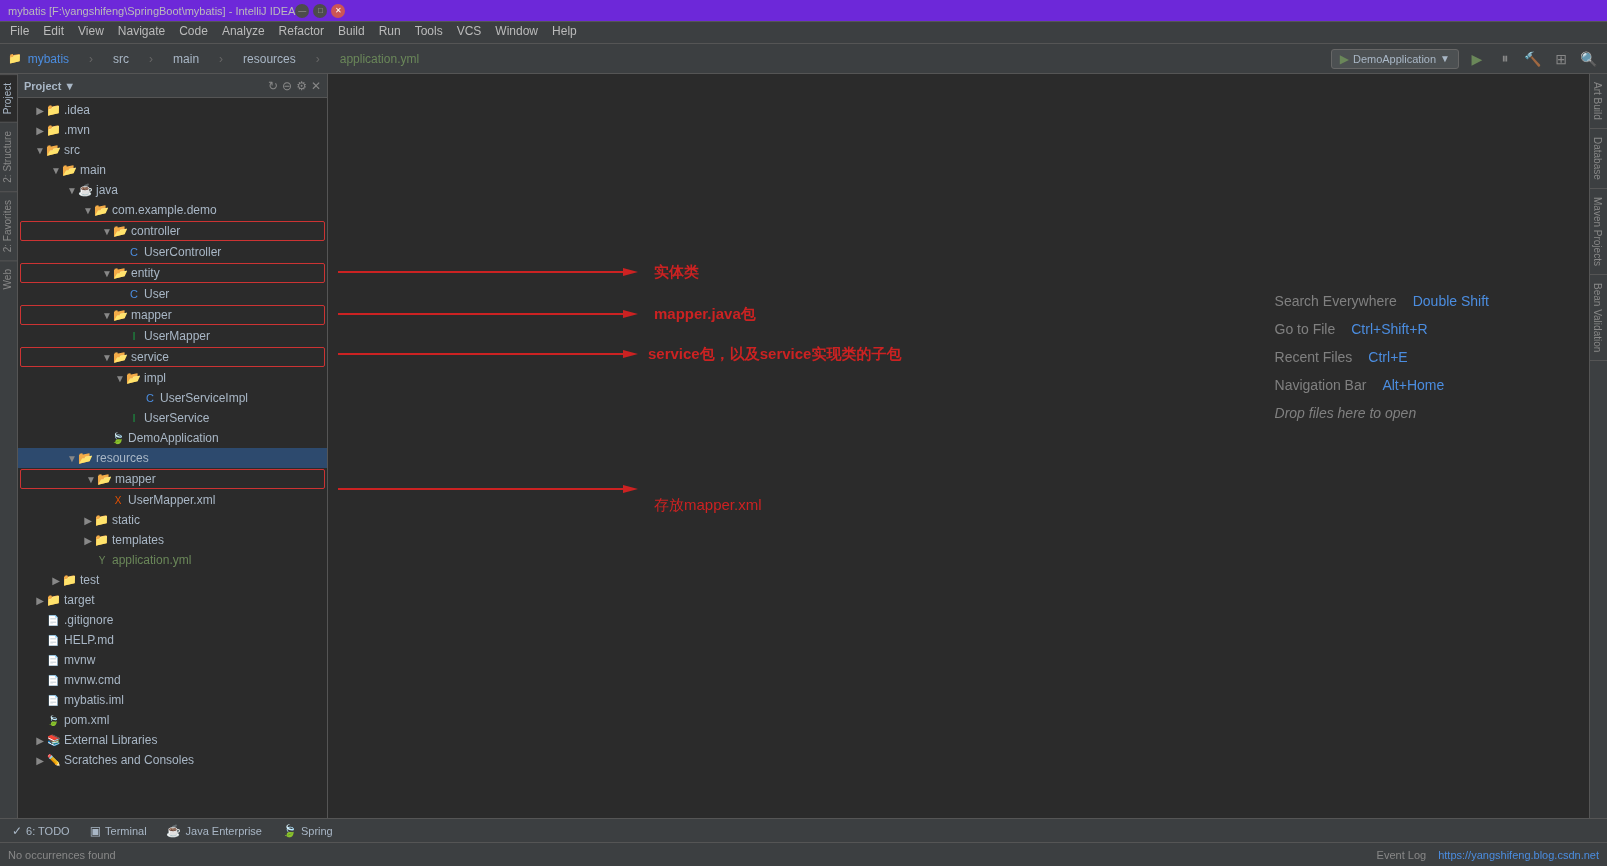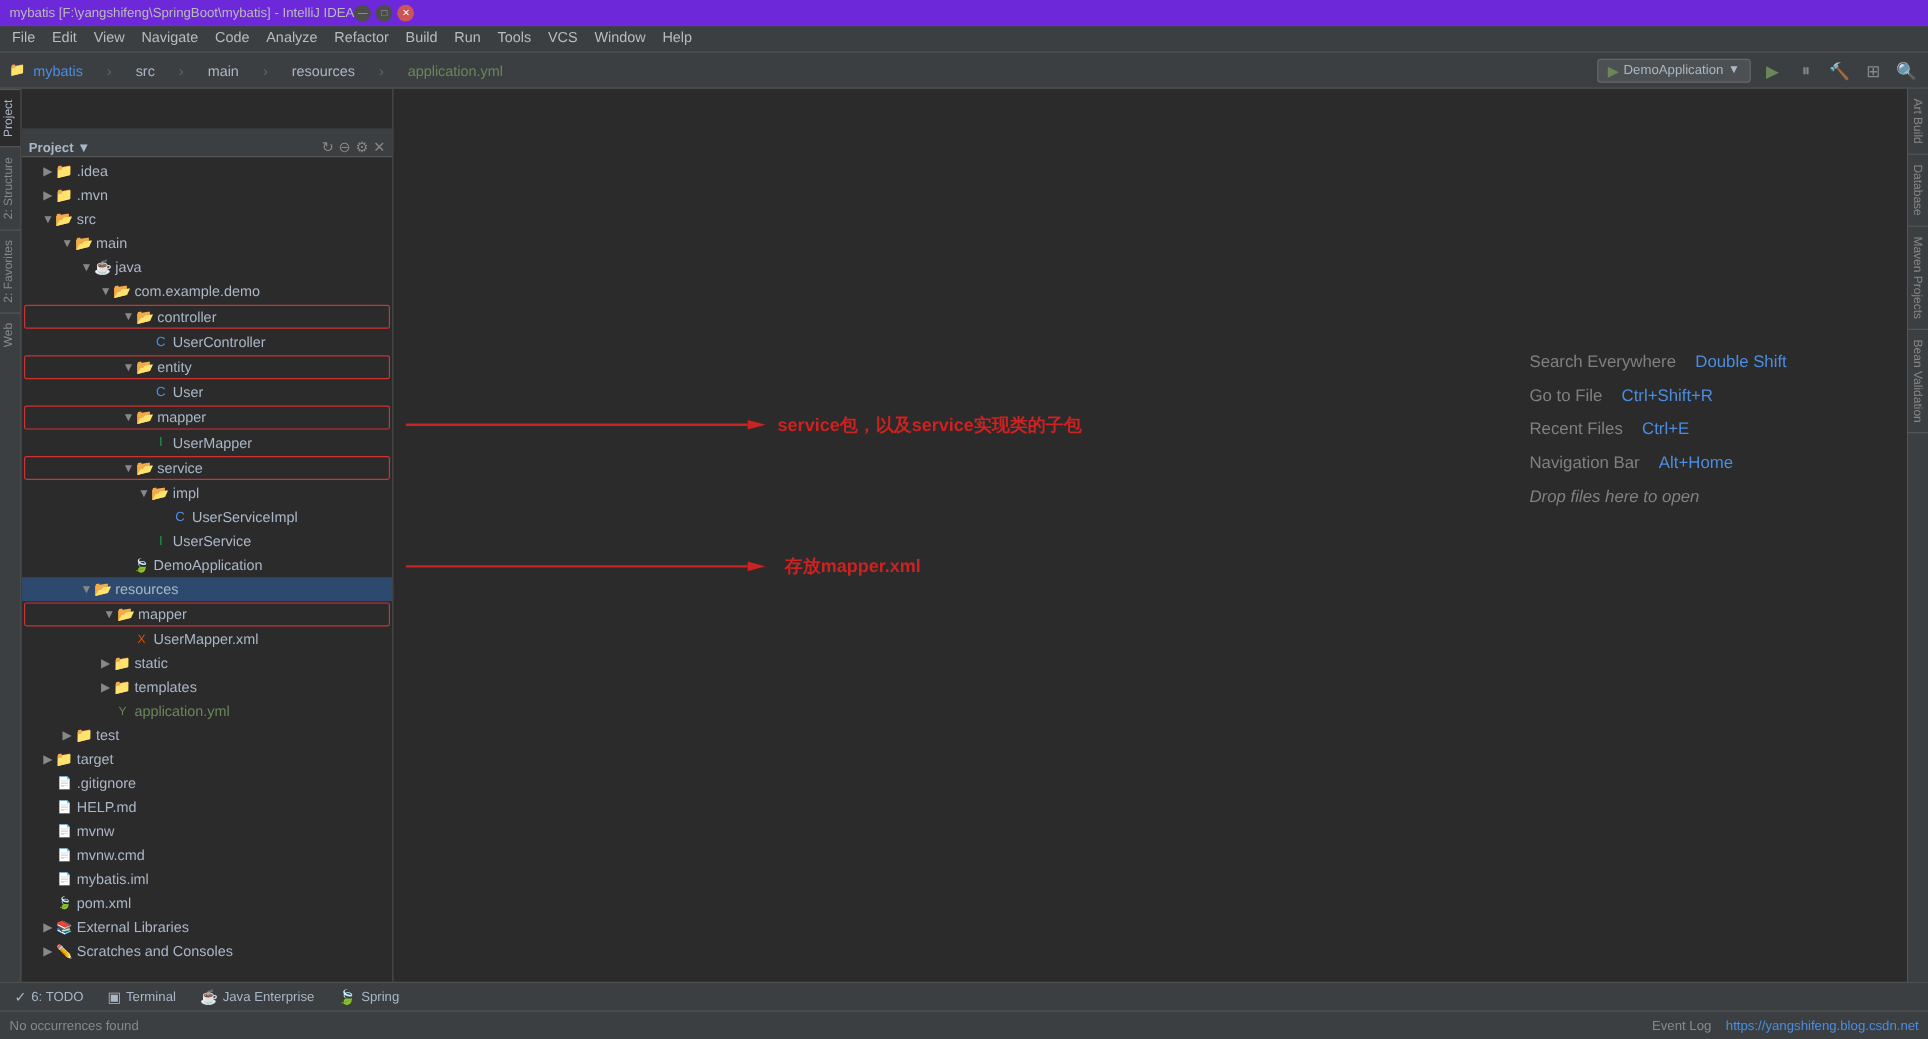--- a/index.html
+++ b/index.html
@@ -113,27 +113,26 @@
       background: #2b2b2b;
       border-right: 1px solid #555;
       display: flex;
       flex-direction: column;
       overflow: hidden;
     }
     #project-header {
       height: 24px;
       background: #3c3f41;
       display: flex;
-      align-items: flex-end;
+      align-items: center;
       padding: 0 6px;
       font-size: 11px;
       color: #a9b7c6;
       border-bottom: 1px solid #555;
       gap: 16px;
-      margin-top: 33px;
     }
     .panel-header-icons { margin-left: auto; display: flex; gap: 4px; }
     .panel-icon { cursor: pointer; color: #888; font-size: 12px; }
 
     #project-tree {
       flex: 1;
       overflow-y: auto;
       font-size: 12px;
       padding: 2px 0;
     }
@@ -626,36 +625,50 @@
         <span class="tree-icon" style="color:#888;font-size:11px;">✏️</span>
         <span class="tree-label">Scratches and Consoles</span>
       </div>
 
     </div>
   </div>
 
   <div id="editor-area" style="position:relative; flex:1; background:#2b2b2b;">
 
 
-
+    <div style="position:absolute; top:188px; left:10px; display:flex; align-items:center; gap:6px;">
+      <svg width="310" height="20">
+        <line x1="0" y1="10" x2="285" y2="10" stroke="#cc2222" stroke-width="2"></line>
+        <polygon points="285,6 300,10 285,14" fill="#cc2222"></polygon>
+      </svg>
+      <span style="color:#cc2222; font-size:15px; font-weight:bold; white-space:nowrap;">实体类</span>
+    </div>
+
+    <div style="position:absolute; top:230px; left:10px; display:flex; align-items:center; gap:6px;">
+      <svg width="310" height="20">
+        <line x1="0" y1="10" x2="285" y2="10" stroke="#cc2222" stroke-width="2"></line>
+        <polygon points="285,6 300,10 285,14" fill="#cc2222"></polygon>
+      </svg>
+      <span style="color:#cc2222; font-size:15px; font-weight:bold; white-space:nowrap;">mapper.java包</span>
+    </div>
 
     <div style="position:absolute; top:270px; left:10px; display:flex; align-items:flex-end; gap:0;">
       <svg width="310" height="20">
         <line x1="0" y1="10" x2="285" y2="10" stroke="#cc2222" stroke-width="2"></line>
         <polygon points="285,6 300,10 285,14" fill="#cc2222"></polygon>
       </svg>
       <span style="color:#cc2222; font-size:15px; font-weight:bold; white-space:nowrap;">service包，以及service实现类的子包</span>
     </div>
 
     <div style="position:absolute; top:388px; left:10px; display:flex; align-items:center; gap:6px;">
       <svg width="310" height="20">
         <line x1="0" y1="10" x2="285" y2="10" stroke="#cc2222" stroke-width="2"></line>
         <polygon points="285,6 300,10 285,14" fill="#cc2222"></polygon>
       </svg>
-      <span style="color:#cc2222; font-size:15px; font-weight:bold; white-space:nowrap;">存放mapper.xml</span>
+      <span style="color:#cc2222; font-size:15px; font-weight:normal; white-space:nowrap;margin-top:34px;">存放mapper.xml</span>
     </div>
 
     <div id="welcome-tips" style="position:absolute; right:100px; top:38%; transform:translateY(-50%); display:flex; flex-direction:column; ">
 
       <div class="tip-row">
         <span class="tip-label">Search Everywhere</span>
         <span class="tip-shortcut">Double Shift</span>
       </div>
 
       <div class="tip-row">

